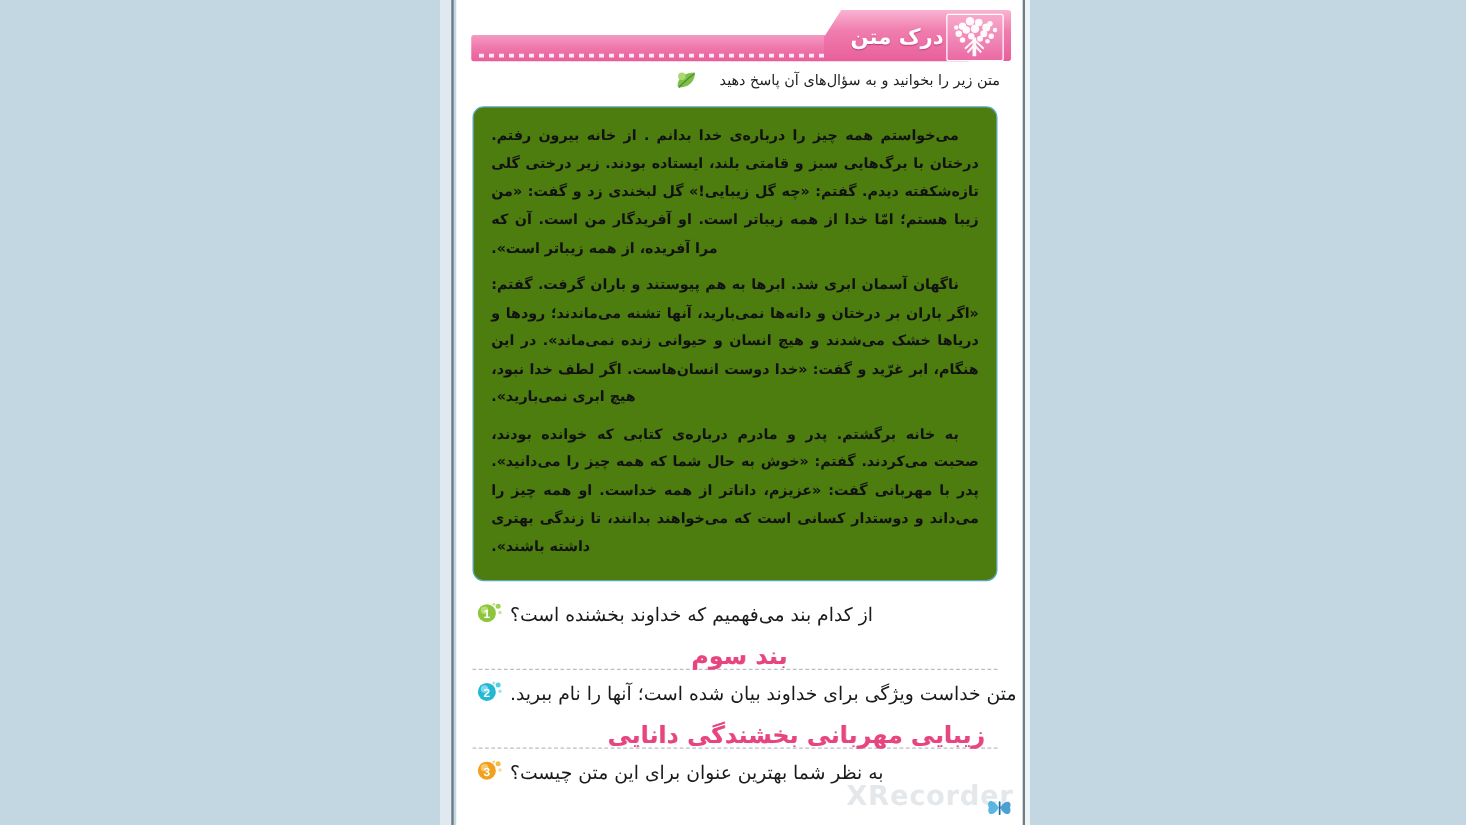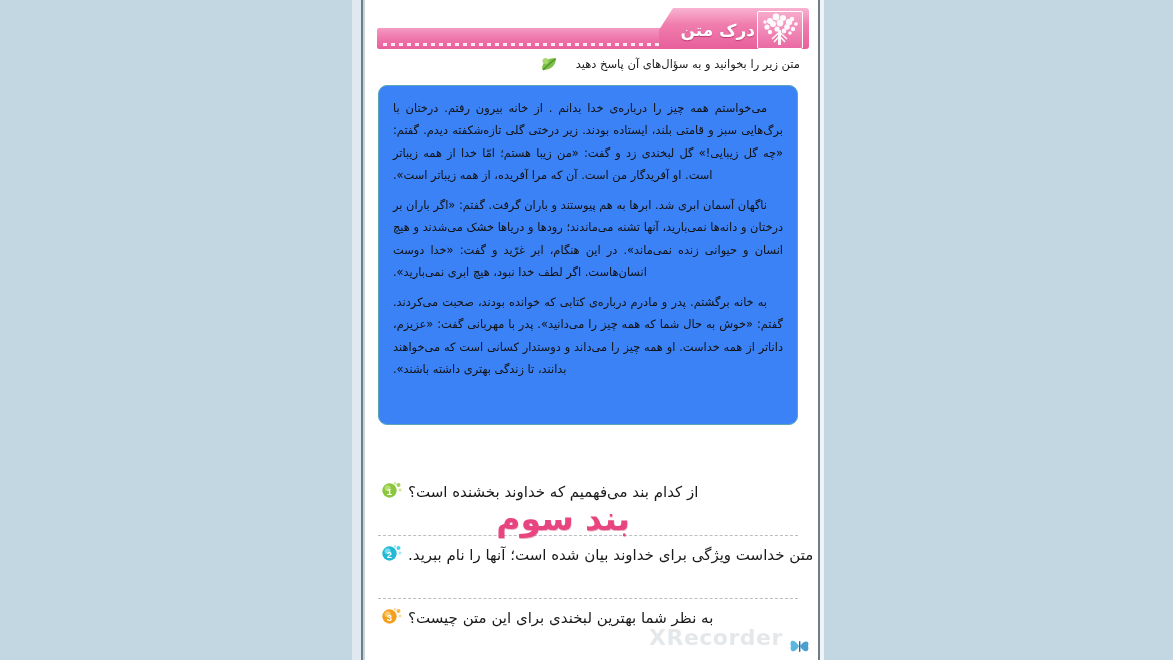--- a/index.html
+++ b/index.html
@@ -122,26 +122,27 @@
     font-size: 11.5px;
     color: #1d1d1d;
     white-space: nowrap;
     line-height: 1;
   }
 
   
   .passage-box {
     position: absolute;
     left: 13px; top: 85px;
-    width: 420px; height: 340px;
+    width: 420px; height: 380px;
     box-sizing: border-box;
-    background: #3b82f6;
+    background: #4d7c0f;
     border: 1.6px solid #5ba6bb;
     border-radius: 9px;
     padding: 11px 14px 8px 14px;
+    font-weight: bold;
   }
   .passage-p {
     font-size: 11.4px;
     line-height: 1.97;
     color: #111111;
     text-align: justify;
     text-align-last: left;
     margin: 0 0 7px 0;
     text-indent: 16px;
   }
@@ -182,33 +183,33 @@
   }
   .answer-rule {
     position: absolute;
     left: 0; right: 0; bottom: 2px;
     border-bottom: 1.3px dashed #b9bec2;
   }
   .answer-hand {
     position: absolute;
     bottom: 3px;
     color: #e8447f;
-    font-size: 33px;
+    font-size: 19px;
     font-weight: bold;
     white-space: nowrap;
     line-height: 1;
     text-shadow: 0.5px 0.5px 0 rgba(190,30,90,.35);
   }
   #answer-hand-1 { right: 168px; }
   #answer-hand-2 { right: 10px; letter-spacing: 2px; }
 
   
   .watermark {
     position: absolute;
-    left: 284px; top: 625px;
+    left: 312px; top: 625px;
     font-size: 22px;
     font-weight: bold;
     color: rgba(120,140,150,.20);
     letter-spacing: .5px;
     white-space: nowrap;
     direction: ltr;
     pointer-events: none;
   }
   .butterfly {
     position: absolute;
@@ -302,36 +303,37 @@
           <circle cx="17" cy="2.4" r="1.2" fill="#9ae7f3"></circle>
           <circle cx="11.5" cy="9.5" r="7.2" fill="#23b8d4"></circle>
           <circle cx="9.6" cy="7.2" r="3" fill="#79dcee"></circle>
           <text x="11.5" y="13.6" font-family="'Liberation Sans',sans-serif" font-size="9.5" font-weight="bold" fill="#ffffff" text-anchor="middle">2</text>
         </svg>
       </span>
       <span class="question-text">در این متن خداست ویژگی برای خداوند بیان شده است؛ آنها را نام ببرید.</span>
     </div>
     <div class="answer-line">
       <span class="answer-rule"></span>
+      <span class="answer-hand" id="answer-hand-2">زیبایی مهربانی بخشندگی دانایی</span>
     </div>
   </div>
 
   <div class="question-block" id="question-block-3">
     <div class="question-row">
       <span class="q-badge">
         <svg width="24" height="19" viewBox="0 0 24 19" aria-hidden="true">
           <circle cx="20.5" cy="4" r="2" fill="#f7bb4a"></circle>
           <circle cx="22" cy="9" r="1.4" fill="#fbd98f"></circle>
           <circle cx="17" cy="2.4" r="1.2" fill="#fbd98f"></circle>
           <circle cx="11.5" cy="9.5" r="7.2" fill="#f2a01e"></circle>
           <circle cx="9.6" cy="7.2" r="3" fill="#f9c96e"></circle>
           <text x="11.5" y="13.6" font-family="'Liberation Sans',sans-serif" font-size="9.5" font-weight="bold" fill="#ffffff" text-anchor="middle">3</text>
         </svg>
       </span>
-      <span class="question-text">به نظر شما بهترین لبخندی برای این متن چیست؟</span>
+      <span class="question-text">به نظر شما بهترین عنوان برای این متن چیست؟</span>
     </div>
     <div class="answer-line">
 
       <span class="answer-hand" id="answer-hand-3"></span>
     </div>
   </div>
 
   <div class="watermark">XRecorder</div>
   <div class="butterfly">
     <svg width="22" height="20" viewBox="0 0 22 20" aria-hidden="true">

